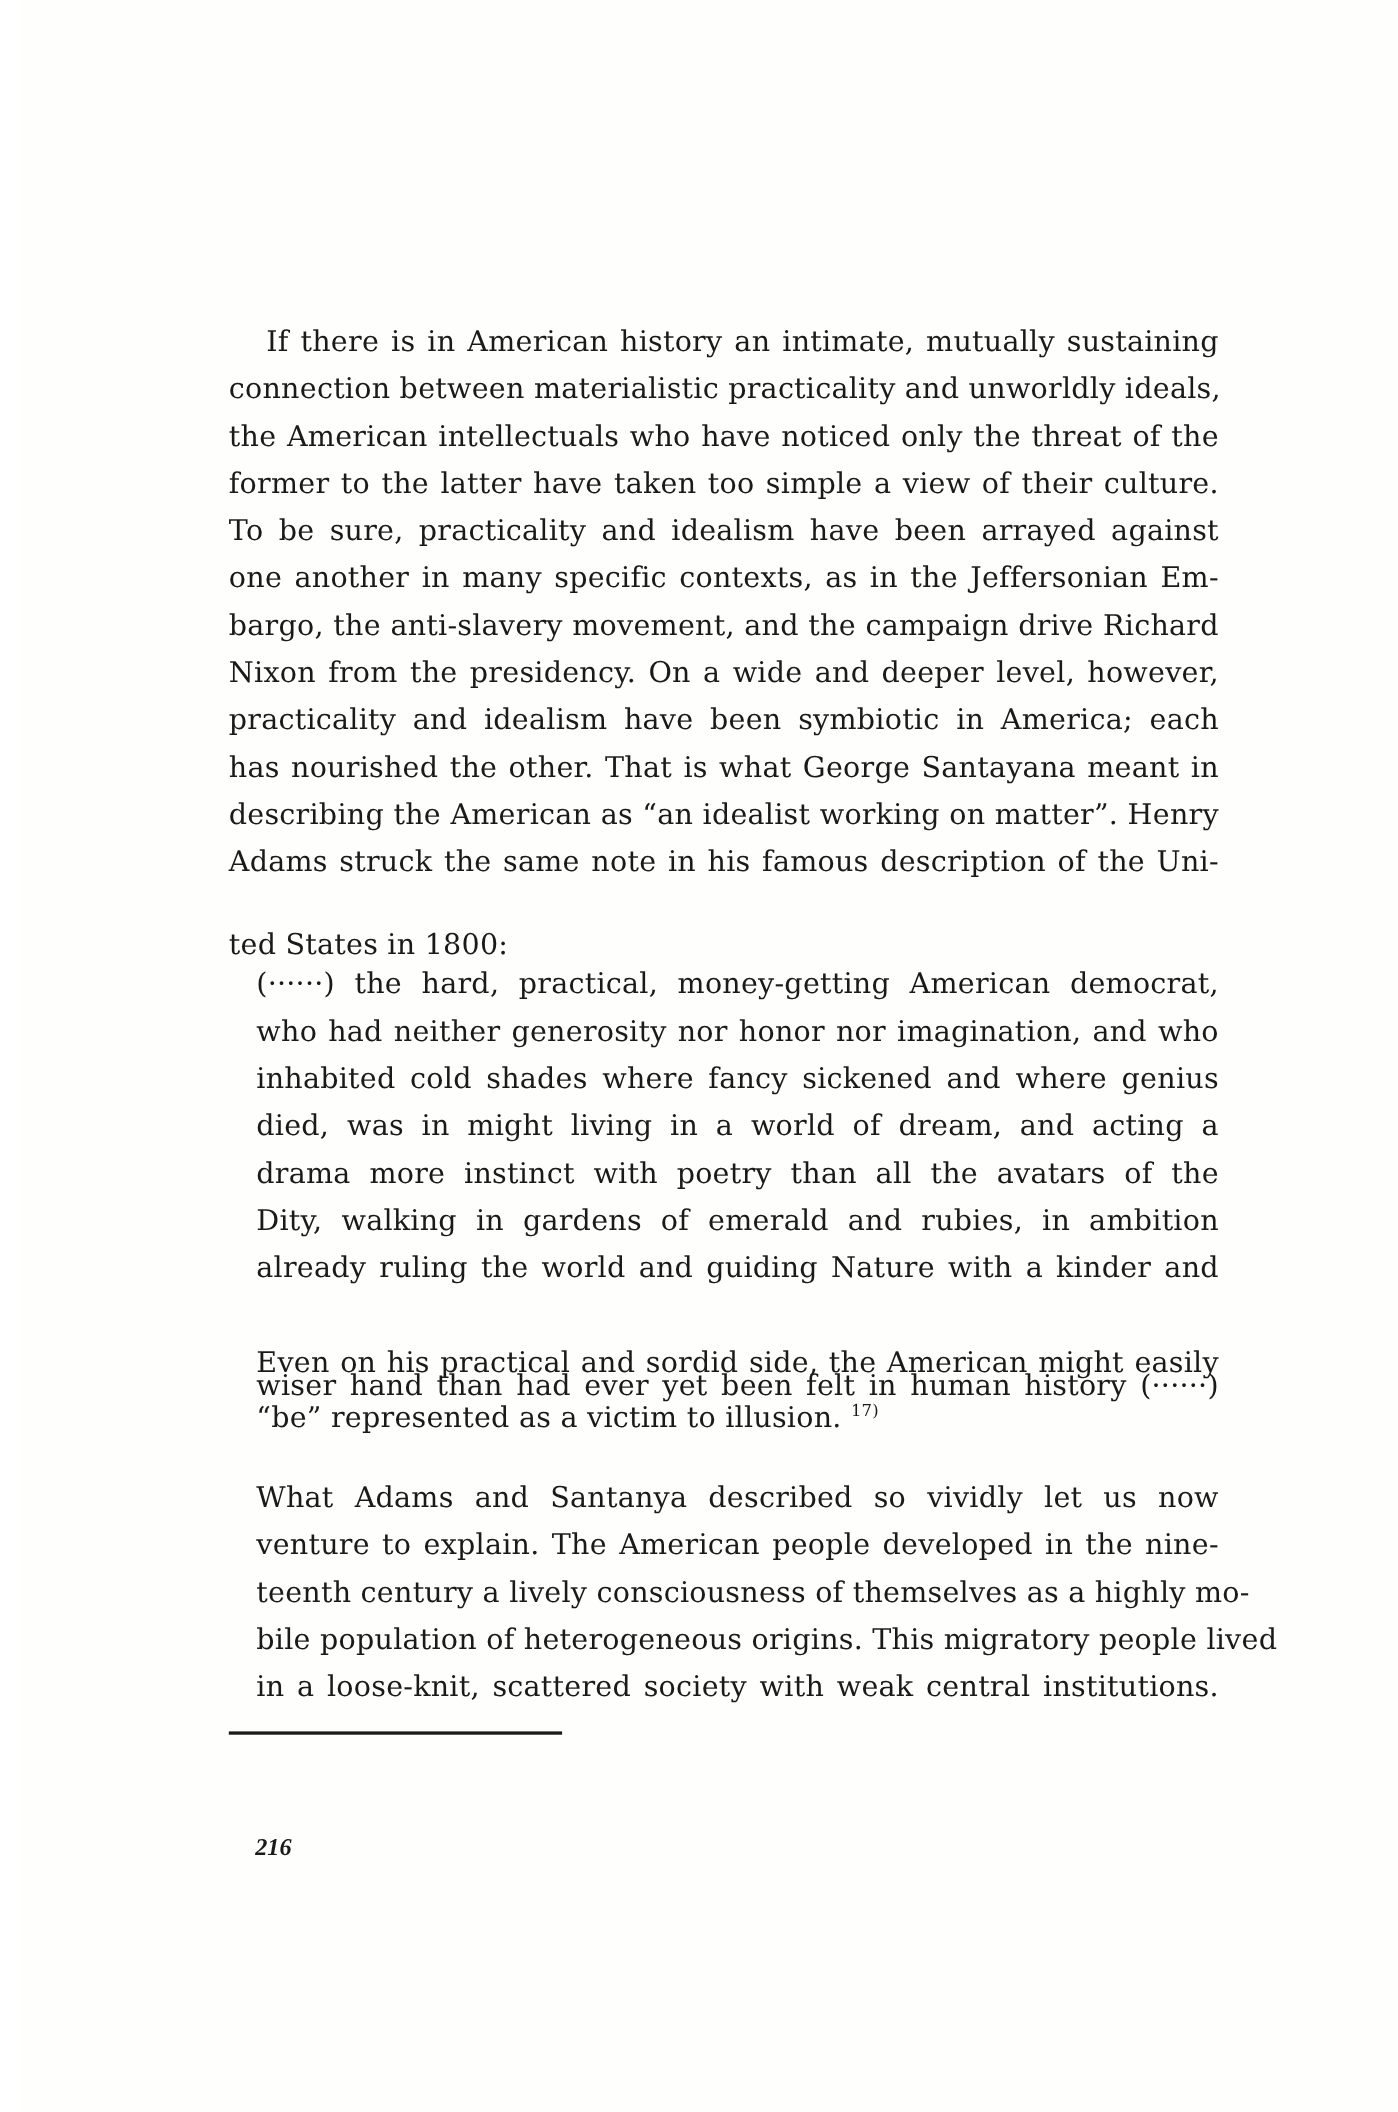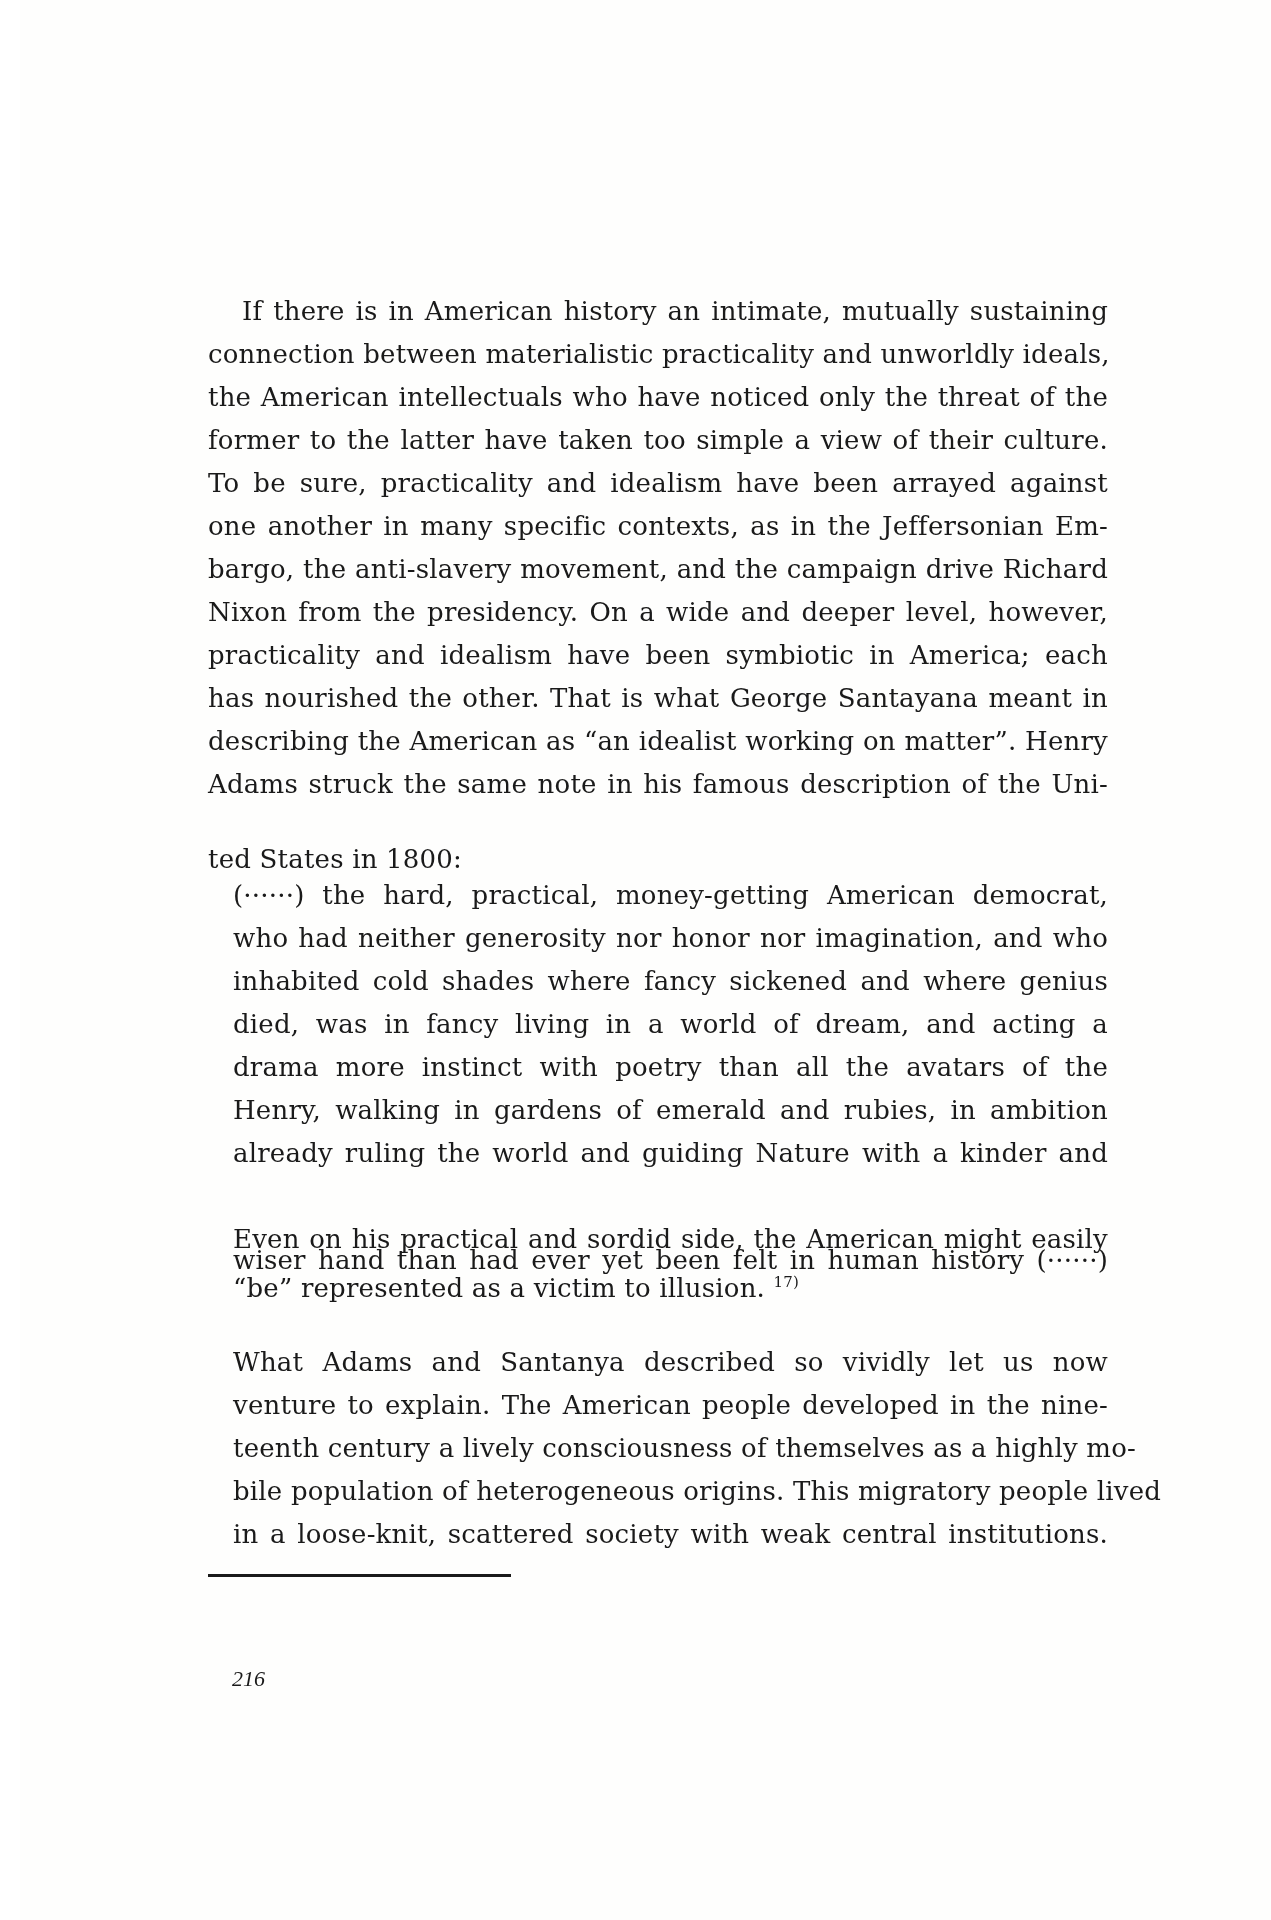--- a/index.html
+++ b/index.html
@@ -35,21 +35,21 @@
   }
   .fn-line {
     position: absolute; font-size: 19px; line-height: 24px;
     white-space: nowrap; font-family: "Liberation Serif", serif;
   }
   .fn-line i { font-style: italic; font-weight: bold; }
   .fn-line b { font-weight: bold; }
   .sup { font-size: 15px; vertical-align: 10px; }
   .page-number {
     position: absolute; left: 212px; top: 1666px;
-    font-size: 22px; font-weight: normal; font-style: italic;
+    font-size: 22px; font-weight: bold; font-style: italic;
     font-family: "Liberation Serif", serif;
   }
 </style>
 </head>
 <body>
 
 <div class="page">
 
   <div>
     <div class="line body-line first" style="top:296px">If there is in American history an intimate, mutually sustaining</div>
@@ -64,23 +64,23 @@
     <div class="line body-line" style="top:683px">has nourished the other. That is what George Santayana meant in</div>
     <div class="line body-line" style="top:726px">describing the American as “an idealist working on matter”. Henry</div>
     <div class="line body-line" style="top:769px">Adams struck the same note in his famous description of the Uni-</div>
     <div class="line body-line last" style="top:844px">ted States in 1800:</div>
   </div>
 
   <div>
     <div class="line quote-line" style="top:880px">(······) the hard, practical, money-getting American democrat,</div>
     <div class="line quote-line" style="top:923px">who had neither generosity nor honor nor imagination, and who</div>
     <div class="line quote-line" style="top:966px">inhabited cold shades where fancy sickened and where genius</div>
-    <div class="line quote-line" style="top:1009px">died, was in fancy living in a world of dream, and acting a</div>
+    <div class="line quote-line" style="top:1009px">died, was in might living in a world of dream, and acting a</div>
     <div class="line quote-line" style="top:1052px">drama more instinct with poetry than all the avatars of the</div>
-    <div class="line quote-line" style="top:1095px">Henry, walking in gardens of emerald and rubies, in ambition</div>
+    <div class="line quote-line" style="top:1095px">Dity, walking in gardens of emerald and rubies, in ambition</div>
     <div class="line quote-line" style="top:1138px">already ruling the world and guiding Nature with a kinder and</div>
     <div class="line quote-line" style="top:1245px">wiser hand than had ever yet been felt in human history (······)</div>
     <div class="line quote-line" style="top:1224px">Even on his practical and sordid side, the American might easily</div>
     <div class="line quote-line last" style="top:1267px; width:auto">
       <span>“be” represented as a victim to illusion.</span>
       <span class="sup">17)</span>
     </div>
   </div>
 
   <div>

